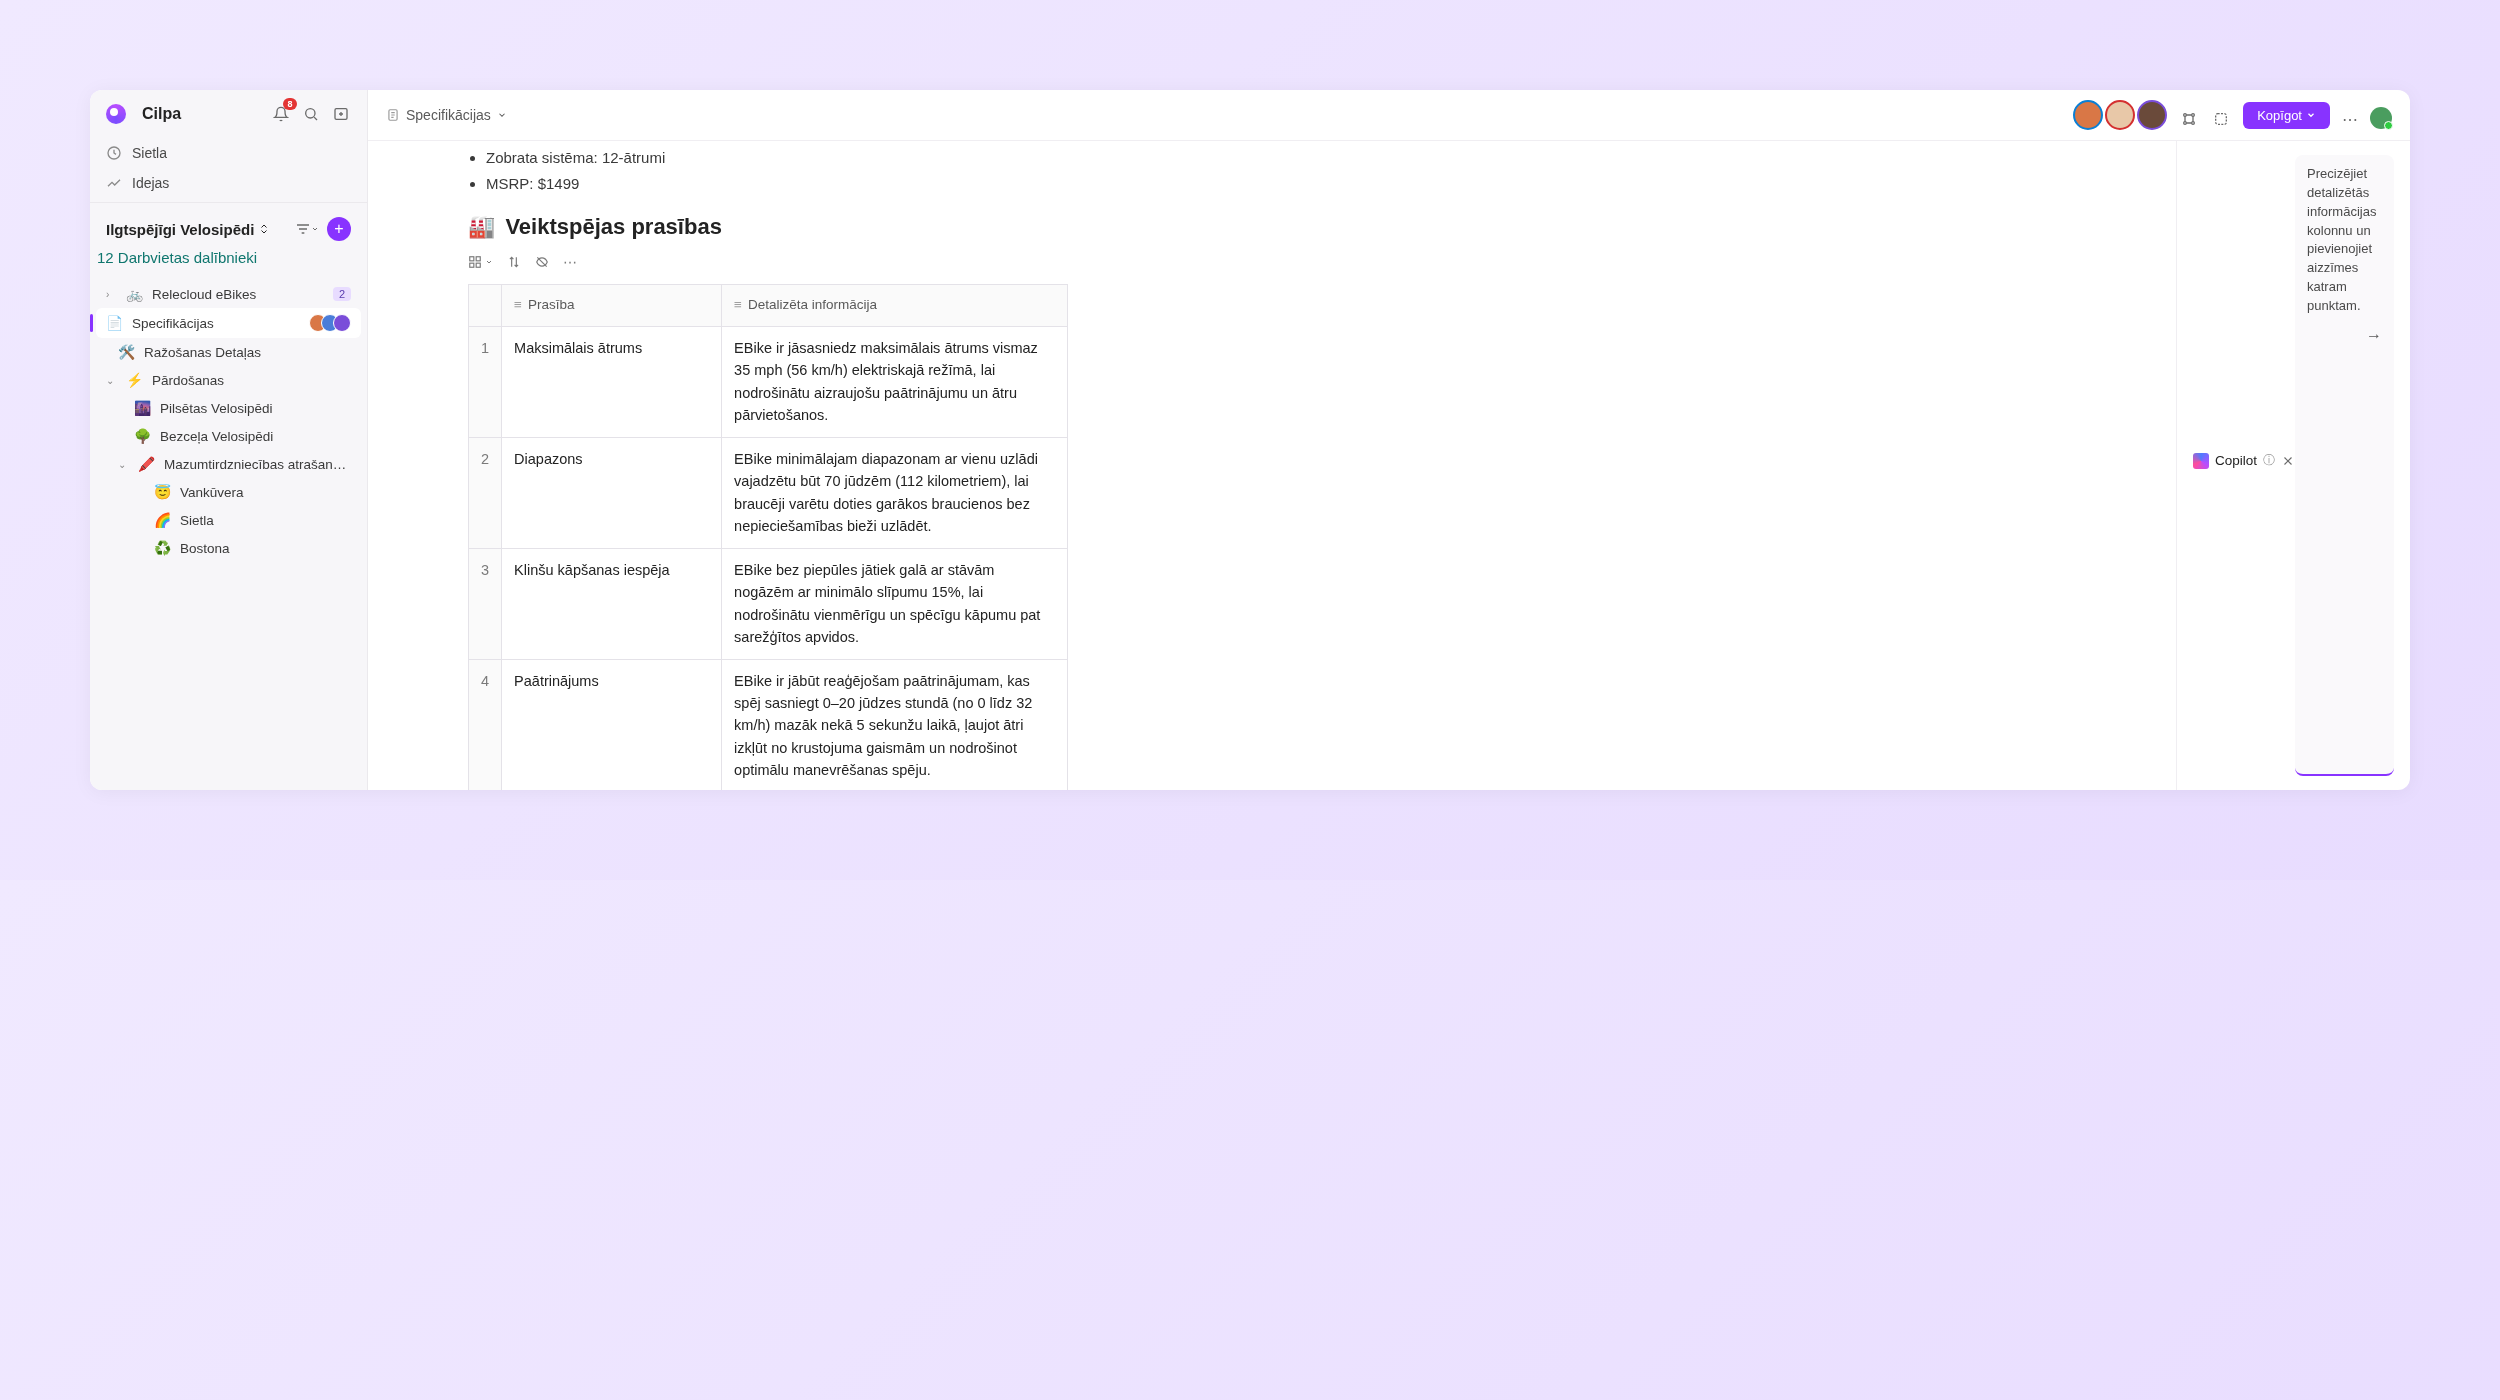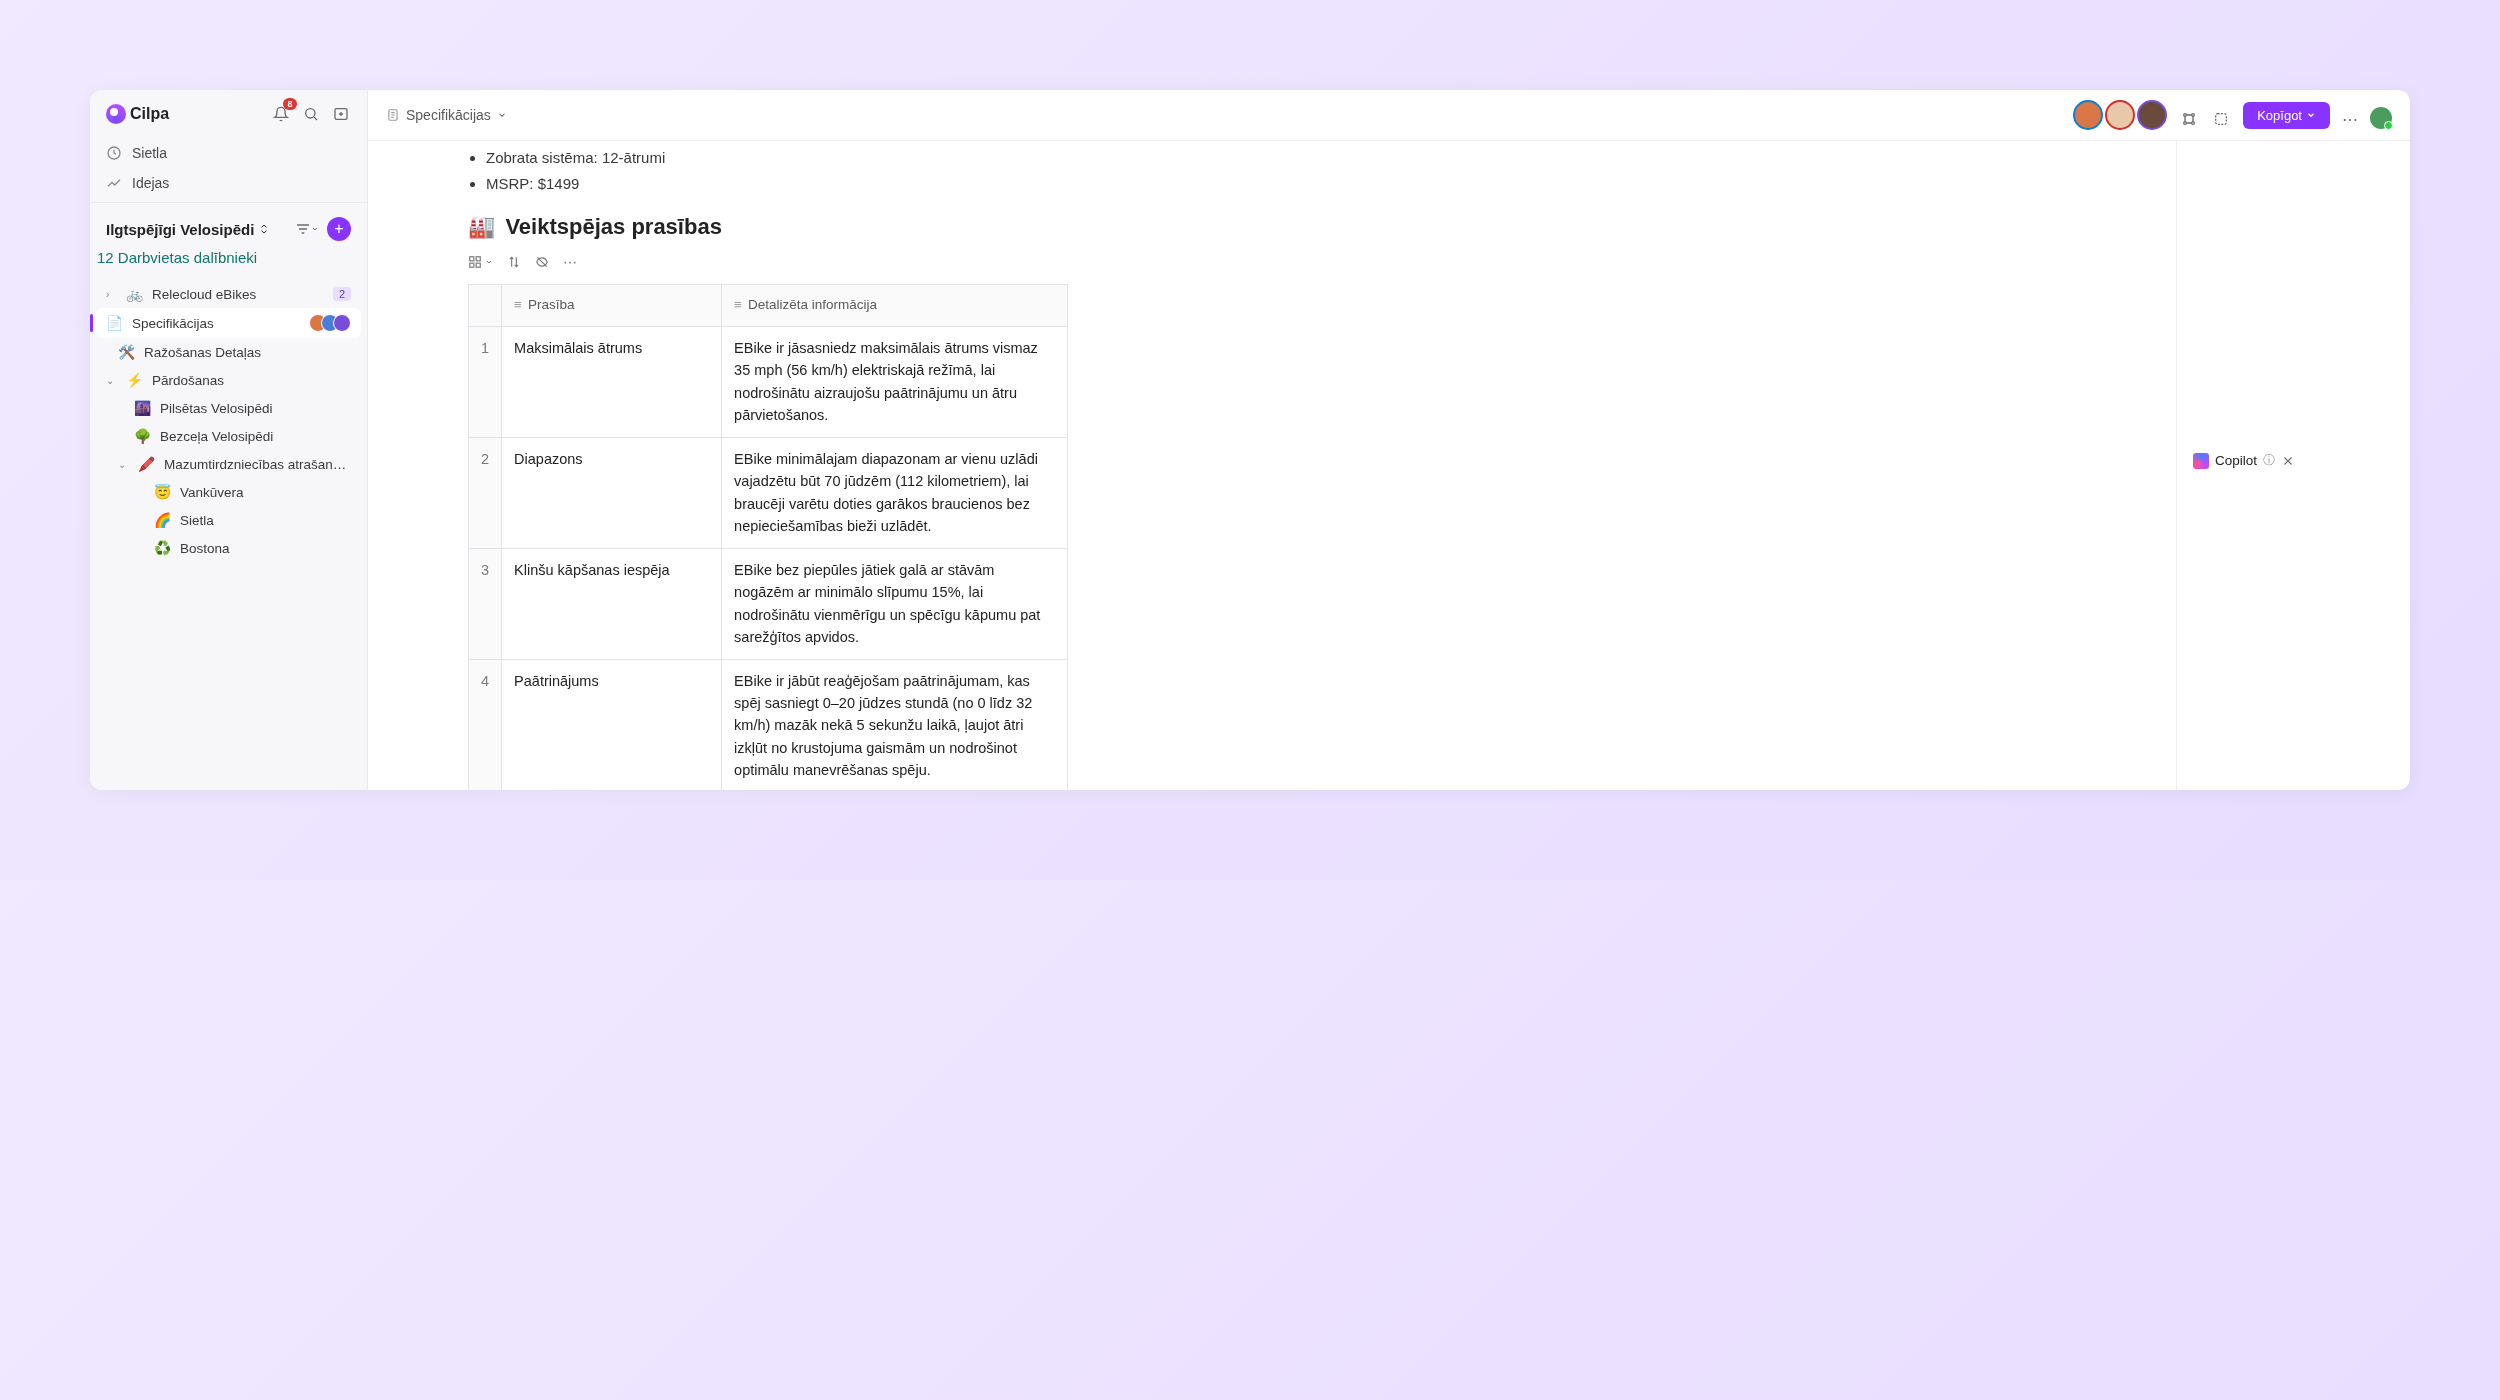--- a/index.html
+++ b/index.html
@@ -1,19 +1,19 @@
 <!DOCTYPE html>
 <html><head>
 <meta charset="utf-8">
 <style>
 * { box-sizing: border-box; margin: 0; padding: 0; }
 body { font-family: -apple-system, BlinkMacSystemFont, 'Segoe UI', sans-serif; background: linear-gradient(135deg, #f0e9ff 0%, #e8dcff 100%); padding: 90px; font-size: 14px; color: #232323; }
 .app-window { background: #fff; border-radius: 12px; overflow: hidden; display: flex; height: 700px; box-shadow: 0 2px 20px rgba(0,0,0,0.05); }
 .sidebar { width: 278px; background: #f7f6f9; border-right: 1px solid #ebe9ed; display: flex; flex-direction: column; }
-.sidebar-header { display: flex; align-items: center; padding: 14px 16px; gap: 4px; }
+.sidebar-header { display: flex; align-items: center; padding: 14px 16px; gap: 16px; }
 .logo { width: 20px; height: 20px; border-radius: 50%; background: conic-gradient(from 180deg, #7b4dff, #b84dff, #7b4dff); display: flex; align-items: center; justify-content: center; }
 .logo::after { content: ''; width: 8px; height: 8px; background: #fff; border-radius: 50%; margin-left: -4px; margin-top: -4px; }
 .brand { font-weight: 700; font-size: 16px; flex: 1; }
 .header-icons { display: flex; gap: 10px; align-items: center; }
 .icon-btn { width: 20px; height: 20px; display: flex; align-items: center; justify-content: center; color: #6b6b6b; cursor: pointer; position: relative; }
 .badge { position: absolute; top: -6px; right: -6px; background: #e33434; color: #fff; font-size: 9px; font-weight: 600; border-radius: 8px; padding: 1px 4px; min-width: 14px; text-align: center; }
 .nav-item { display: flex; align-items: center; gap: 10px; padding: 7px 16px; color: #4a4a4a; cursor: pointer; }
 .nav-icon { width: 16px; height: 16px; color: #8a8a8a; }
 .workspace-header { padding: 14px 16px 8px; display: flex; align-items: center; justify-content: space-between; border-top: 1px solid #ebe9ed; margin-top: 4px; }
 .workspace-title { font-weight: 700; font-size: 15px; display: flex; align-items: center; gap: 4px; }
@@ -301,16 +301,20 @@
         <div class="copilot-head">
           <div class="copilot-logo"></div>
           <div class="copilot-title">Copilot</div>
           <div class="copilot-info">ⓘ</div>
           <div class="copilot-close">
             <svg width="14" height="14" viewBox="0 0 24 24" fill="none" stroke="currentColor" stroke-width="2">
                 <path d="M18 6L6 18M6 6l12 12"></path>
               </svg>
           </div>
         </div>
+        <div class="copilot-card">
+          <div>Precizējiet detalizētās informācijas kolonnu un pievienojiet aizzīmes katram punktam.</div>
+          <div class="copilot-arrow">→</div>
+        </div>
       </aside>
     </div>
   </div>
 </div>
 
 </body></html>

